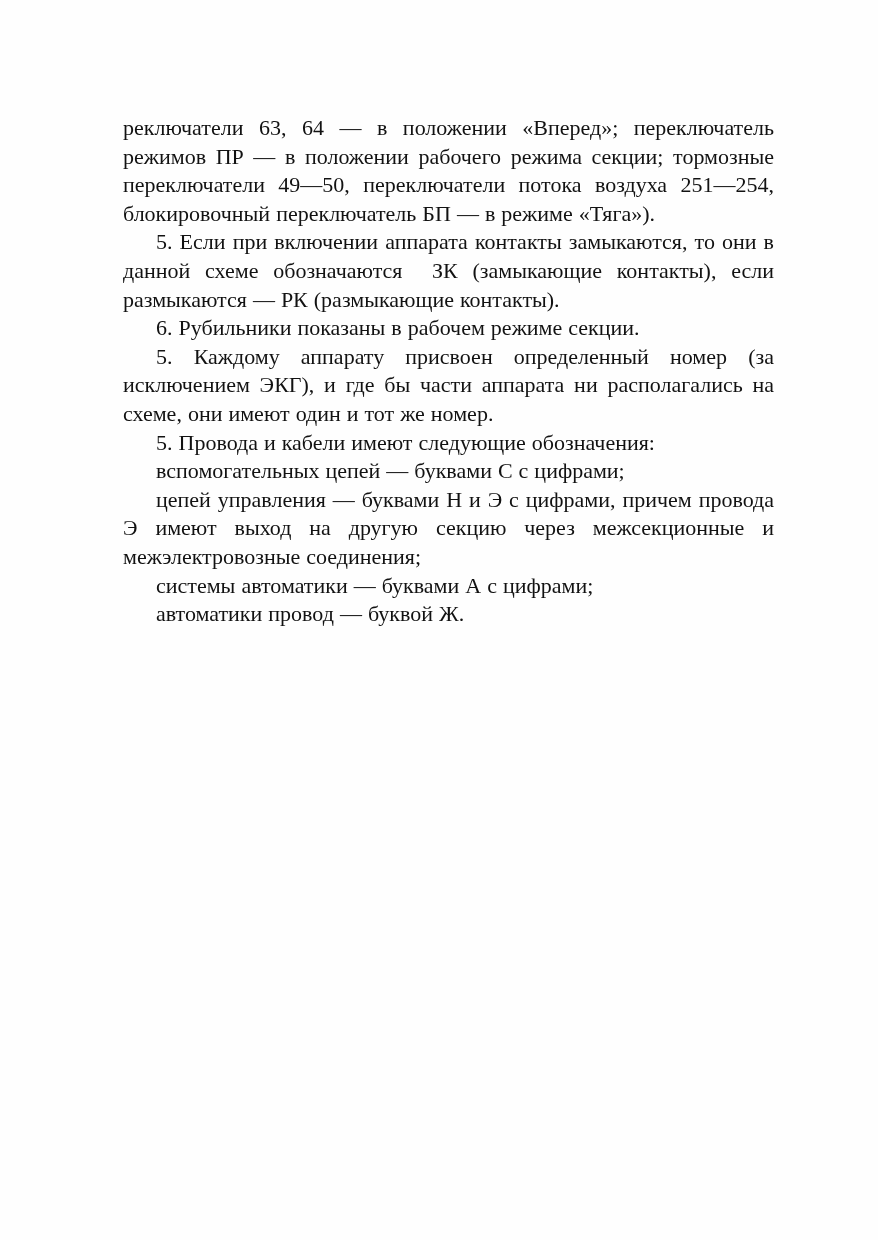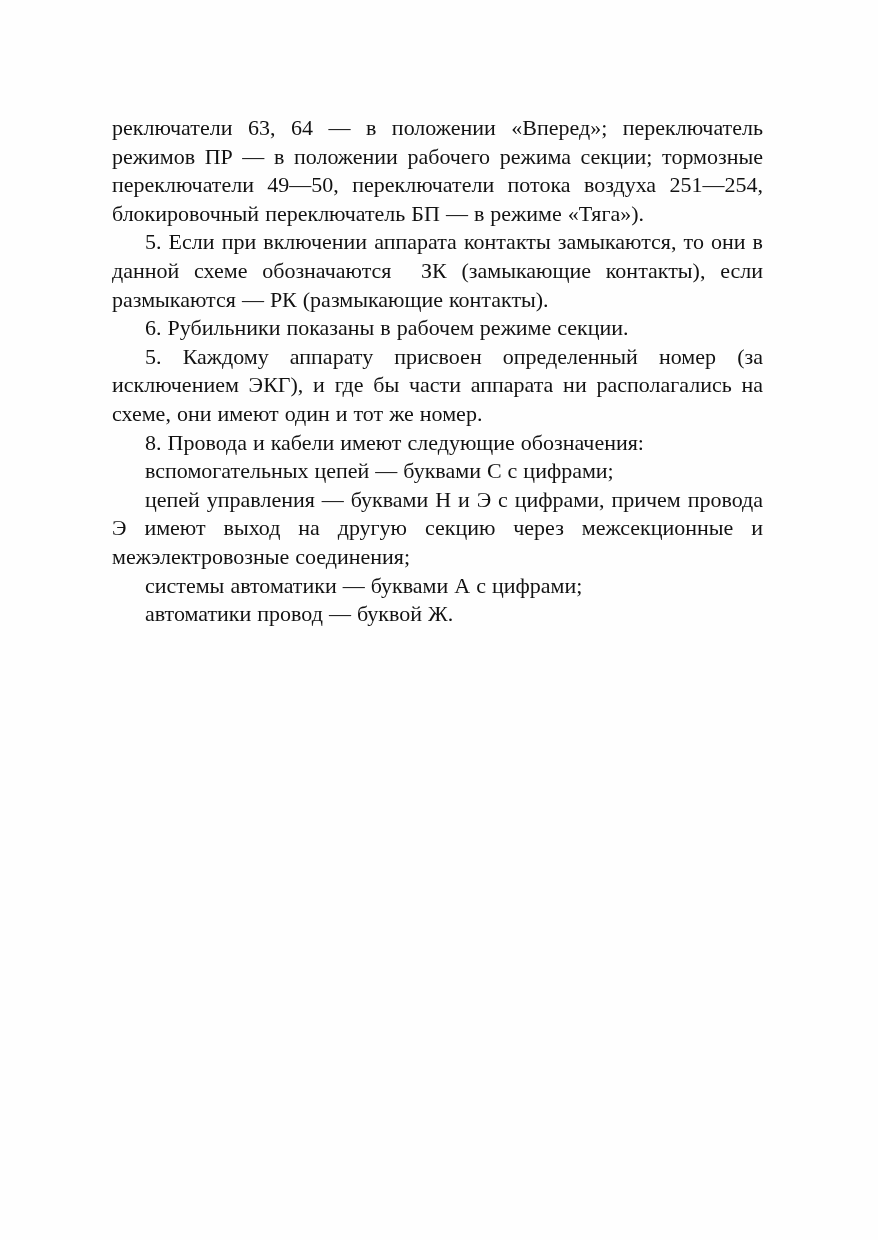--- a/index.html
+++ b/index.html
@@ -10,21 +10,21 @@
   .page {
     position: relative;
     width: 878px;
     height: 1240px;
     background: #fefefe;
     overflow: hidden;
     font-family: "Liberation Serif", "DejaVu Serif", serif;
   }
   .text-block {
     position: absolute;
-    left: 112px;
+    left: 123px;
     top: 114px;
     width: 651px;
     color: #121212;
   }
   .text-block p {
     margin: 0;
     padding: 0;
     font-size: 22px;
     line-height: 28.6px;
     text-align: justify;
@@ -39,19 +39,19 @@
 </style>
 </head>
 <body>
 
 <div class="page">
   <div class="text-block">
     <p>реключатели 63, 64 — в положении «Вперед»; переключатель режимов ПР — в положении рабочего режима секции; тормозные переключатели 49—50, переключатели потока воздуха 251—254, блокировочный переключатель БП — в режиме «Тяга»).</p>
     <p class="indent">5. Если при включении аппарата контакты замыкаются, то они в данной схеме обозначаются  ЗК (замыкающие контакты), если размыкаются — РК (размыкающие контакты).</p>
     <p class="indent">6. Рубильники показаны в рабочем режиме секции.</p>
     <p class="indent">5. Каждому аппарату присвоен определенный номер (за исключением ЭКГ), и где бы части аппарата ни располагались на схеме, они имеют один и тот же номер.</p>
-    <p class="indent">8. Провода и кабели имеют следующие обозначения:</p>
+    <p class="indent">5. Провода и кабели имеют следующие обозначения:</p>
     <p class="indent">вспомогательных цепей — буквами С с цифрами;</p>
     <p class="indent">цепей управления — буквами Н и Э с цифрами, причем провода Э имеют выход на другую секцию через межсекционные и межэлектровозные соединения;</p>
     <p class="indent">системы автоматики — буквами А с цифрами;</p>
     <p class="indent">автоматики провод — буквой Ж.</p>
   </div>
 </div>
 
 </body></html>

